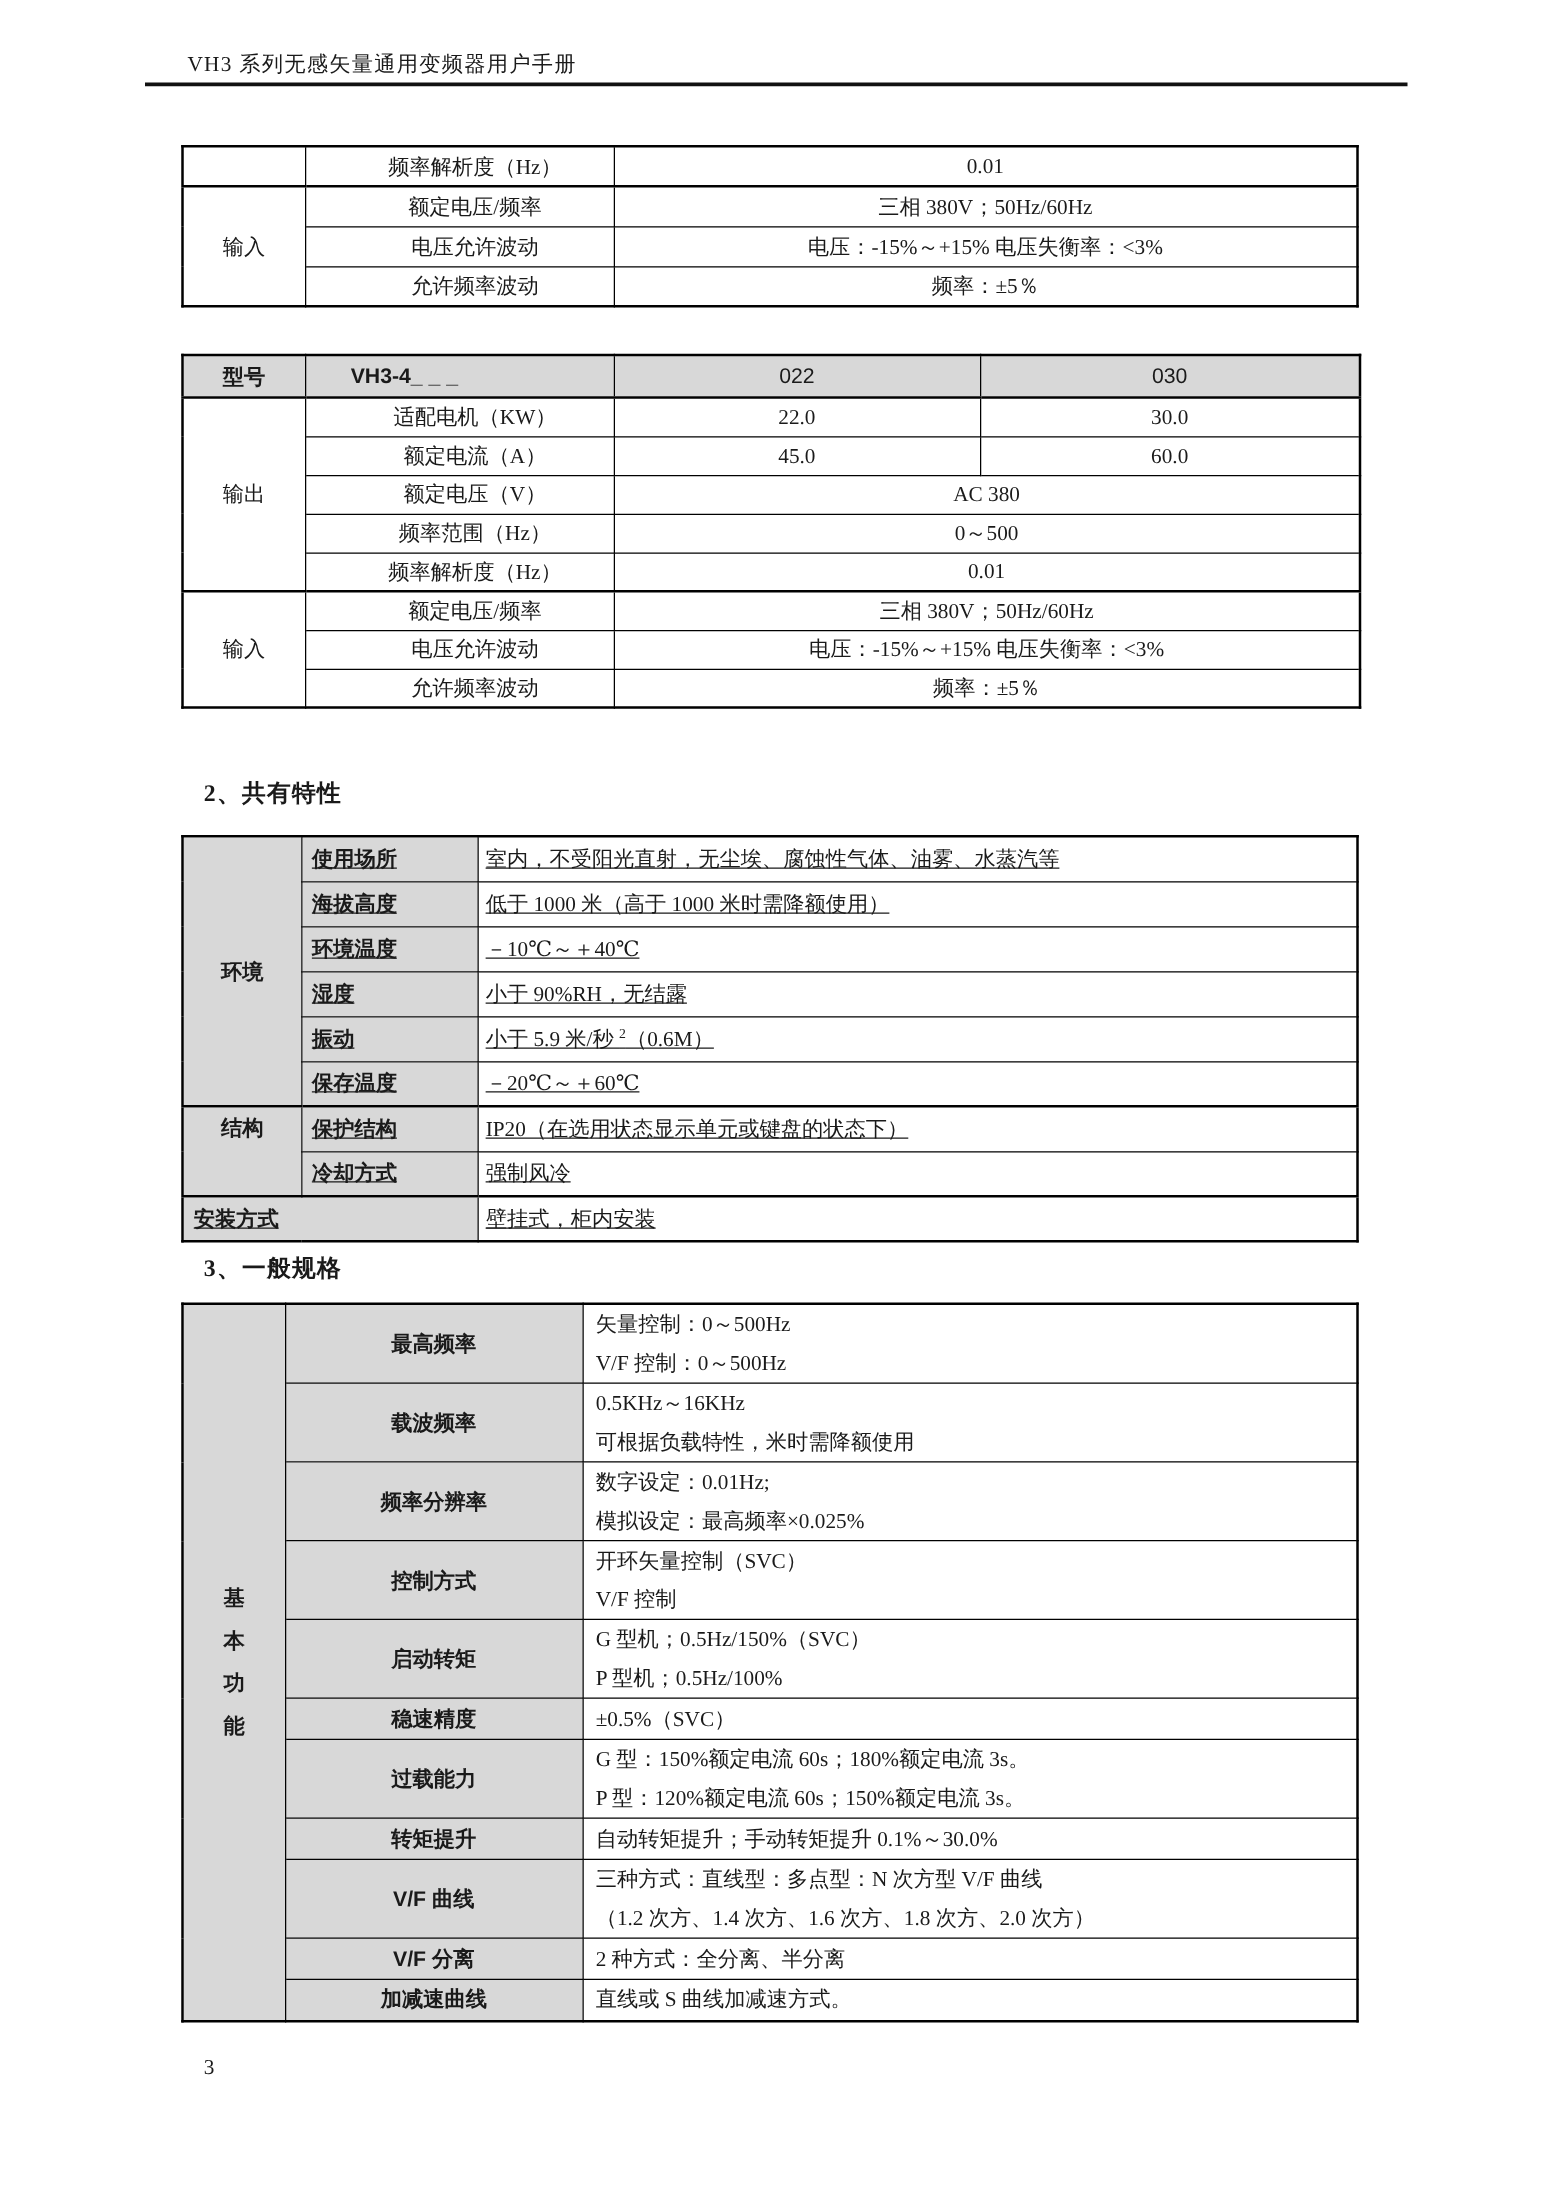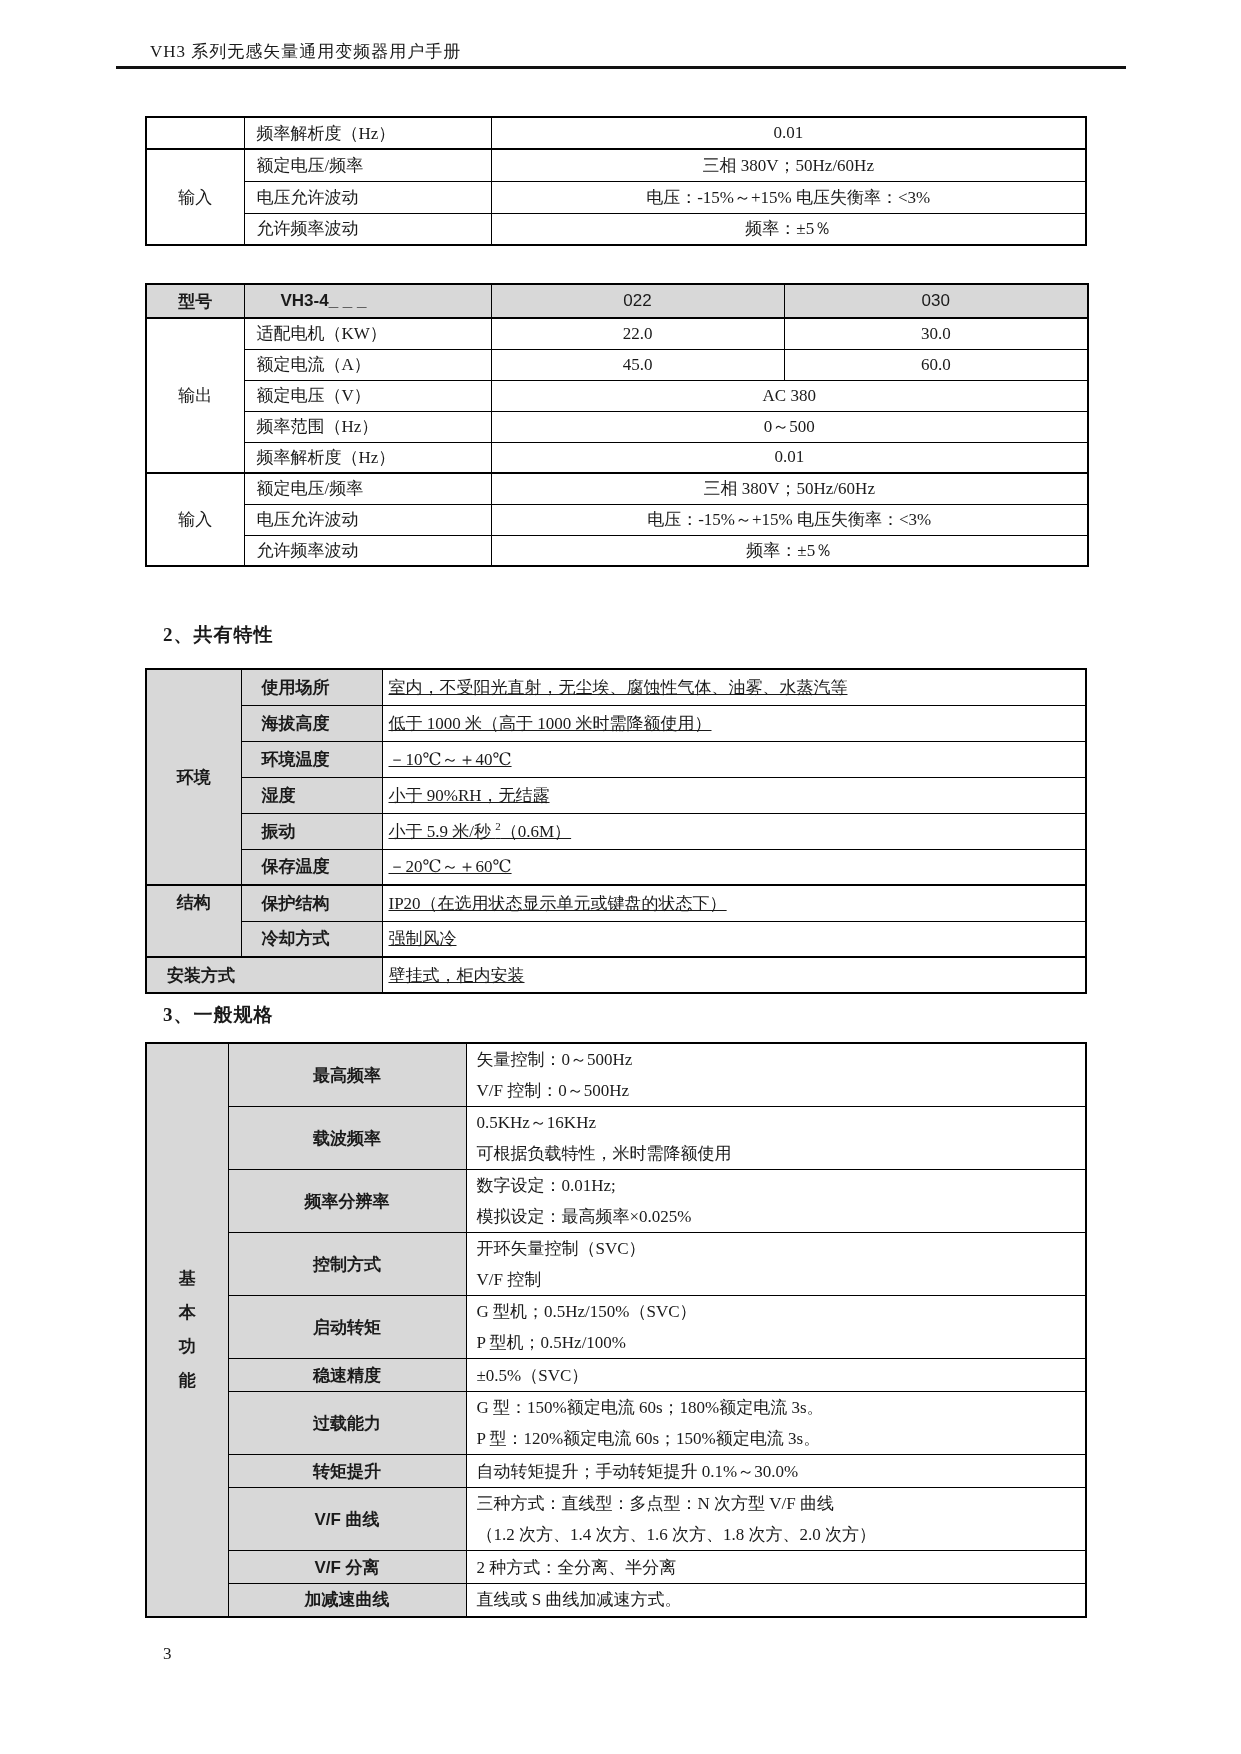--- a/index.html
+++ b/index.html
@@ -18,29 +18,29 @@
   table.spec { position:absolute; left:145px; width:942px; border-collapse:collapse; table-layout:fixed;
                border:2px solid #000; background:#fff; }
   table.spec td { border:1px solid #000; font-size:17px; overflow:hidden; white-space:nowrap; vertical-align:middle; }
   tr.thick-top td { border-top-width:2px; }
   td.center { text-align:center; }
   td.g { background:#d8d8d8; }
 
   
   .t1 { top:116px; } .t1 td { height:32px; }
   .t2 { top:283px; } .t2 td { height:31px; } .t2 tr.hdr td { height:34px; border-bottom-width:2px;margin-left:20px; }
-  .t1 td.lbl, .t2 td.lbl { padding-left:12px; text-align:left; }
+  .t1 td.lbl, .t2 td.lbl { padding-left:25px; text-align:center; }
   .t1 td.grp, .t2 td.grp { text-align:center; }
   .t2 tr.hdr td { font-family:"Liberation Sans","DejaVu Sans",sans-serif; }
   .t2 td.model-name { text-align:left; padding-left:36px; font-weight:600; }
   .t2 td.model-col { font-weight:600; }
 
   
   .t3 { top:668px; } .t3 td { height:36px; }
-  .t3 td.lbl3 { padding-left:20px; font-family:"Liberation Sans","DejaVu Sans",sans-serif; font-weight:600; }
+  .t3 td.lbl3 { padding-left:8px; font-family:"Liberation Sans","DejaVu Sans",sans-serif; font-weight:600;text-decoration:underline; }
   .t3 td.grp3 { text-align:center; font-family:"Liberation Sans","DejaVu Sans",sans-serif; font-weight:600; }
   .t3 td.vtop { vertical-align:top; padding-top:5px; }
   .t3 td.val3 { padding-left:6px; text-align:left;text-decoration:underline; }
   sup { font-size:11px; }
 
   
   .t4 { top:1042px; }
   .t4 tr.double td { height:63px; }
   .t4 tr.single td { height:33px; }
   .t4 td.grp4 { text-align:center; font-family:"Liberation Sans","DejaVu Sans",sans-serif; font-weight:600; }

